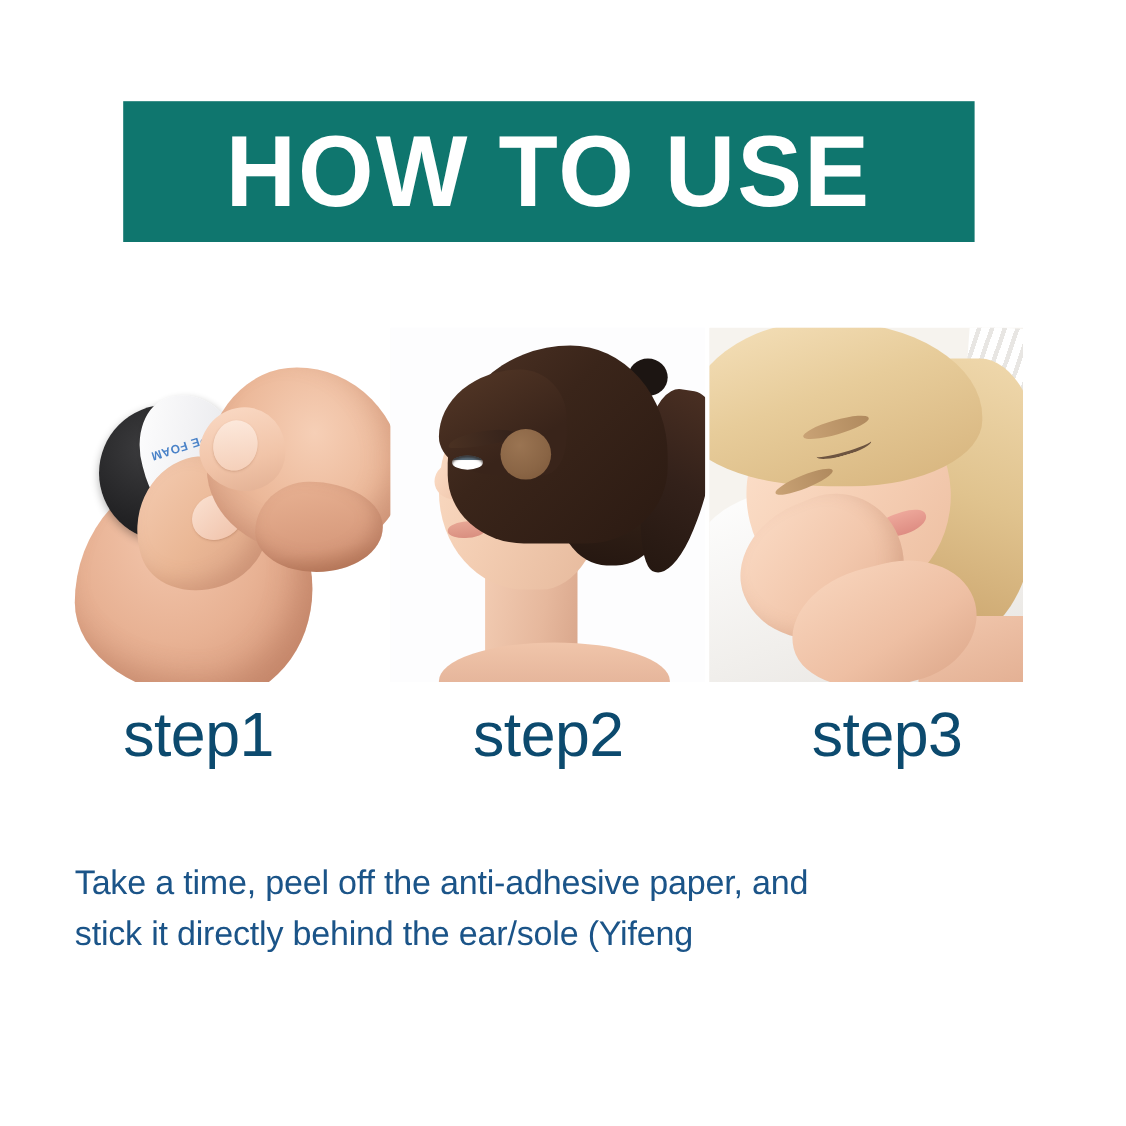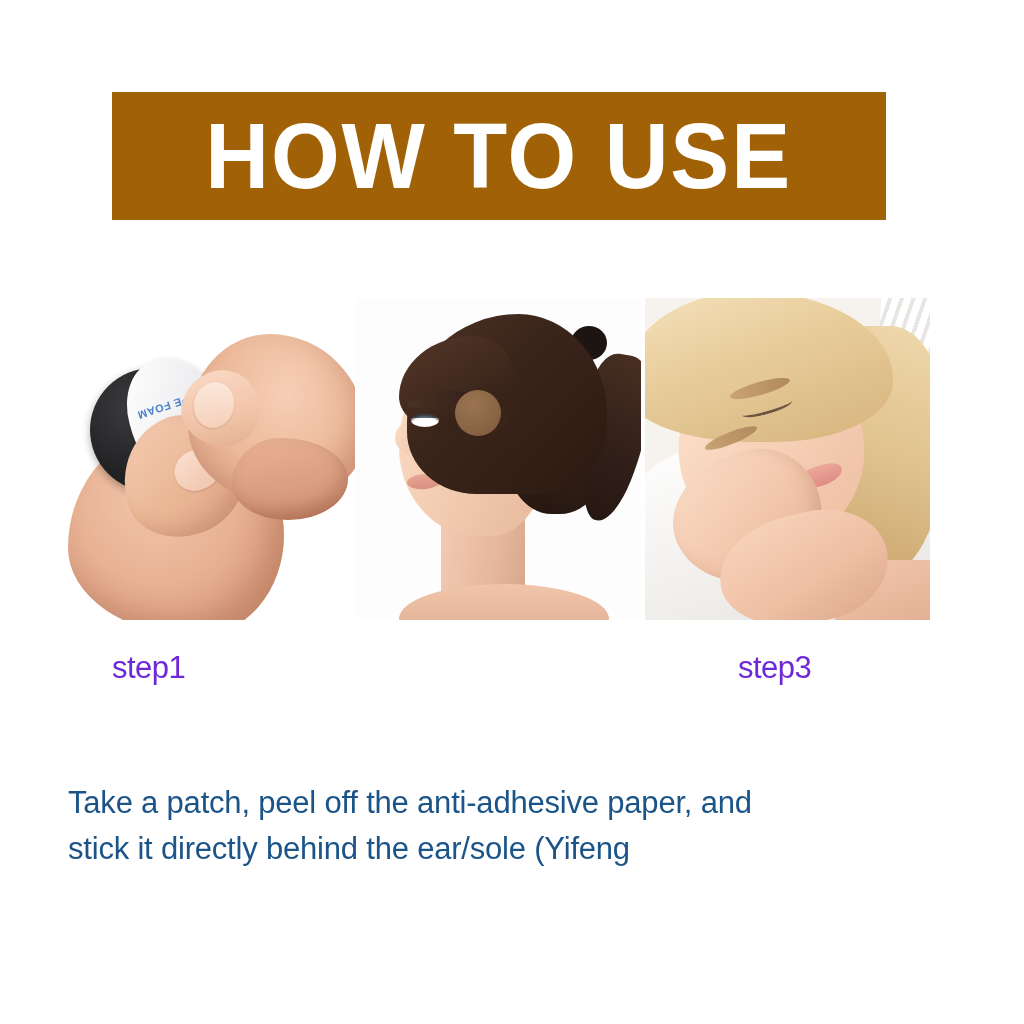--- a/index.html
+++ b/index.html
@@ -15,21 +15,21 @@
     position: relative;
   }
 
   
   .banner {
     position: absolute;
     left: 112px;
     top: 92px;
     width: 774px;
     height: 128px;
-    background: #a16207;
+    background: #0f766e;
     display: flex;
     align-items: center;
     justify-content: center;
     box-sizing: border-box;
   }
   .banner-title {
     color: #ffffff;
     font-family: "Liberation Sans", sans-serif;
     font-size: 92px;
     font-weight: 700;
@@ -364,23 +364,23 @@
   .step-labels {
     position: absolute;
     left: 62px;
     top: 640px;
     width: 900px;
     height: 60px;
   }
   .step-label {
     position: absolute;
     top: 0;
-    color: #6d28d9;
+    color: #0c4a6e;
     font-family: "Liberation Sans", sans-serif;
-    font-size: 31px;
+    font-size: 57px;
     font-weight: 400;
     line-height: 56px;
     letter-spacing: -0.5px;
     white-space: nowrap;
   }
   .sl-1 { left: 50px; }
   .sl-2 { left: 368px; }
   .sl-3 { left: 676px; }
 
   
@@ -458,19 +458,20 @@
       <div class="p3-lips"></div>
       <div class="p3-shoulder"></div>
       <div class="p3-hand-a"></div>
       <div class="p3-hand-b"></div>
     </div>
   </div>
 </div>
 
 <div class="step-labels">
   <div class="step-label sl-1">step1</div>
+  <div class="step-label sl-2">step2</div>
   <div class="step-label sl-3">step3</div>
 </div>
 
 <div class="description">
-  <span class="desc-line">Take a patch, peel off the anti-adhesive paper, and</span>
+  <span class="desc-line">Take a time, peel off the anti-adhesive paper, and</span>
   <span class="desc-line">stick it directly behind the ear/sole (Yifeng</span>
 </div>
 
 </body></html>

